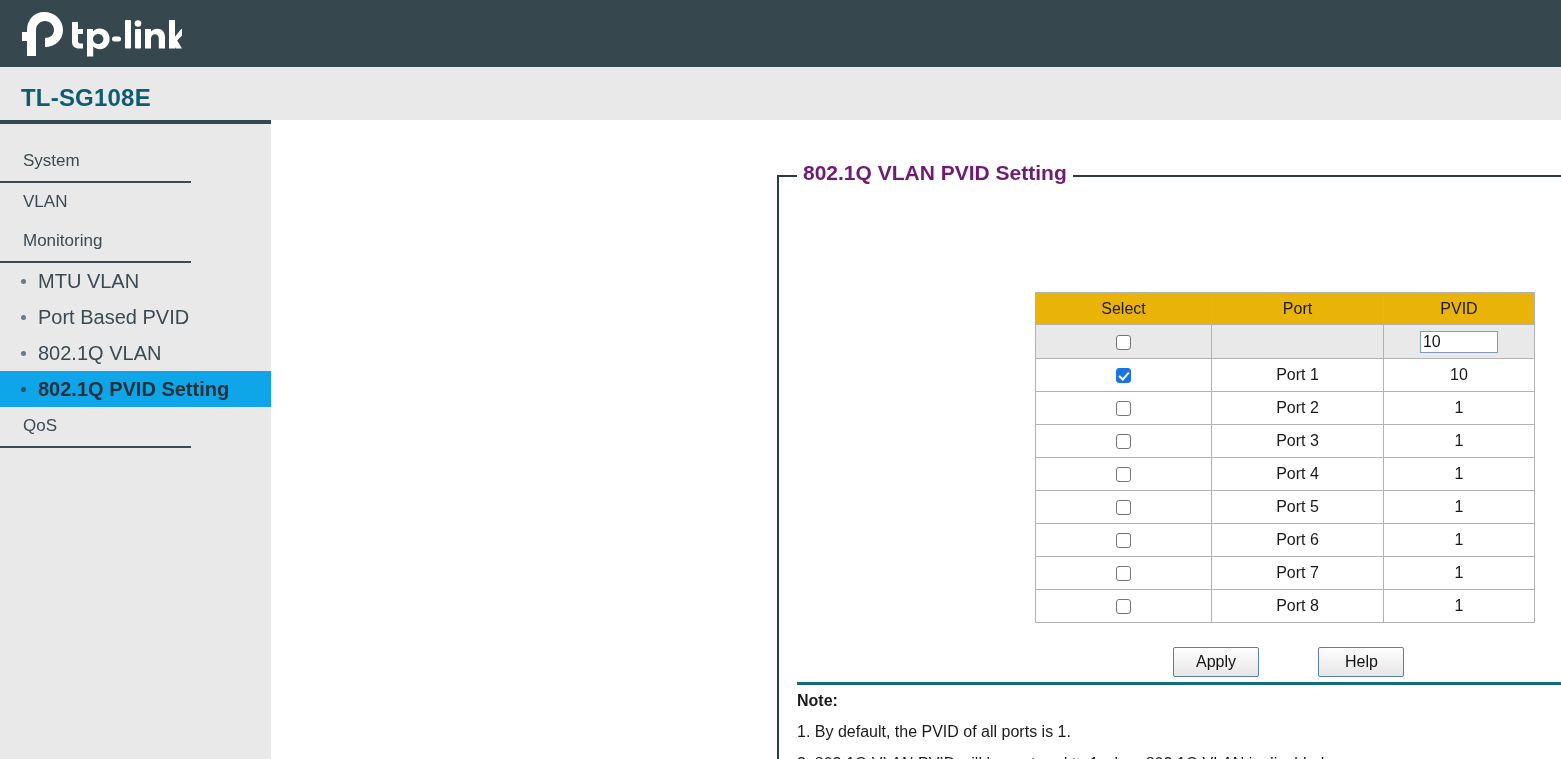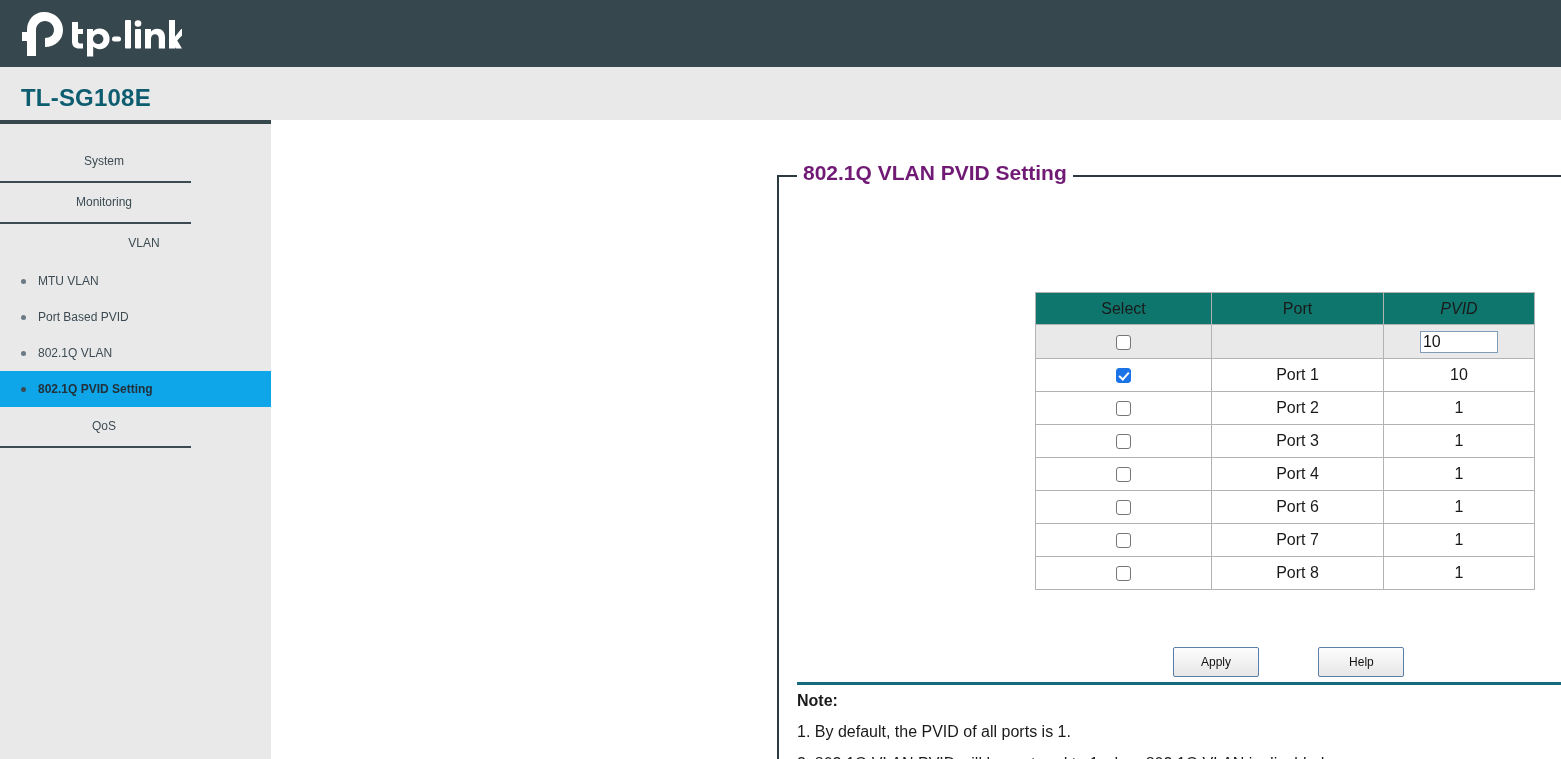--- a/index.html
+++ b/index.html
@@ -63,34 +63,33 @@
     height: 4px;
     background: #37474e;
   }
   .nav {
     position: absolute;
     left: 0; top: 22px;
     width: 271px;
   }
   .nav-top {
     display: block;
-    font-size: 12px;
+    font-size: 17px;
     color: #3c4a52;
-    padding: 7px 0 8px 17px;
+    padding: 7px 0 8px 23px;
     margin: 0 0 0 0;
     line-height: 24px;
-    text-align: center;
   }
   .nav-top.ruled {
     border-bottom: 2px solid #3c4a52;
     margin-right: 80px;
   }
   .nav-sub {
     display: block;
-    font-size: 12px;
+    font-size: 20px;
     color: #3c4a52;
     padding: 7px 0 7px 38px;
     position: relative;
     line-height: 22px;
   }
   .nav-sub .bullet {
     position: absolute;
     left: 21px;
     top: 50%;
     margin-top: -2px;
@@ -152,30 +151,30 @@
   .pvid-table th,
   .pvid-table td {
     border: 1px solid #b3b3b3;
     height: 32px;
     text-align: center;
     vertical-align: middle;
     font-weight: normal;
     padding: 0;
   }
   .pvid-table th {
-    background: #0f766e;
+    background: #eab308;
     height: 31px;
   }
   .pvid-table tr.entry-row td {
     background: #e9e9e9;
     height: 33px;
   }
   .col-select { width: 168px; }
   .col-port   { width: 164px; margin-left: 24px; }
-  .col-pvid   { width: 144px; font-style: italic; }
+  .col-pvid   { width: 144px; }
 
   .cb {
     display: inline-block;
     width: 15px;
     height: 15px;
     border: 1px solid #767676;
     border-radius: 3px;
     background: #ffffff;
     box-sizing: border-box;
     vertical-align: middle;
@@ -217,21 +216,21 @@
     left: 394px;
     top: 470px;
     width: 360px;
   }
   .btn {
     display: inline-block;
     min-width: 86px;
     height: 30px;
     line-height: 28px;
     text-align: center;
-    font-size: 12px;
+    font-size: 16px;
     font-family: "Liberation Sans", sans-serif;
     color: #111111;
     background: linear-gradient(to bottom, #fdfdfd 0%, #f2f2f2 50%, #e6e6e6 100%);
     border: 1px solid #5b7ea6;
     border-radius: 2px;
     cursor: pointer;
     padding: 0 10px;
     box-sizing: border-box;
   }
   .btn.help { margin-left: 55px; text-align: center; }
@@ -293,22 +292,22 @@
 </div>
 
 <div class="namebar"></div>
 <div class="device-name">TL-SG108E</div>
 
 <div class="sidebar">
   <div class="sidebar-toprule"></div>
   <div class="nav">
 
     <div class="nav-top ruled">System</div>
+    <div class="nav-top">VLAN</div>
     <div class="nav-top ruled">Monitoring</div>
-    <div class="nav-top">VLAN</div>
 
     <div class="nav-sub">
       <span class="bullet"></span>
       <span>MTU VLAN</span>
     </div>
     <div class="nav-sub">
       <span class="bullet"></span>
       <span>Port Based PVID</span>
     </div>
     <div class="nav-sub">
@@ -364,20 +363,25 @@
           <td>Port 3</td>
           <td>1</td>
         </tr>
         <tr>
           <td><span class="cb"></span></td>
           <td>Port 4</td>
           <td>1</td>
         </tr>
         <tr>
           <td><span class="cb"></span></td>
+          <td>Port 5</td>
+          <td>1</td>
+        </tr>
+        <tr>
+          <td><span class="cb"></span></td>
           <td>Port 6</td>
           <td>1</td>
         </tr>
         <tr>
           <td><span class="cb"></span></td>
           <td>Port 7</td>
           <td>1</td>
         </tr>
         <tr>
           <td><span class="cb"></span></td>

